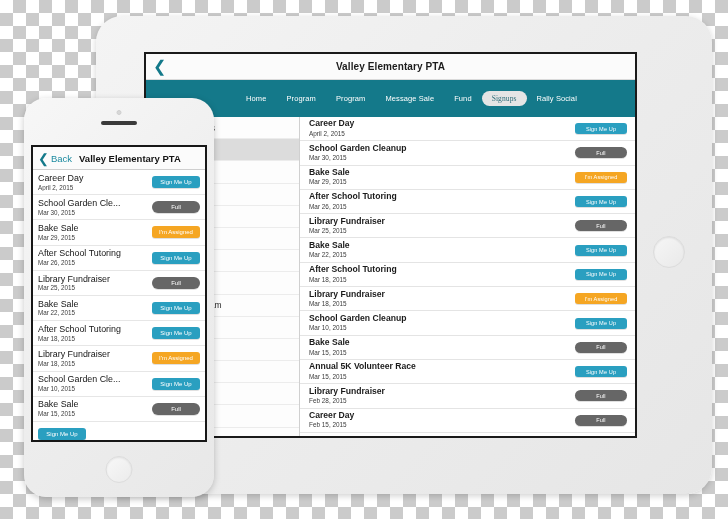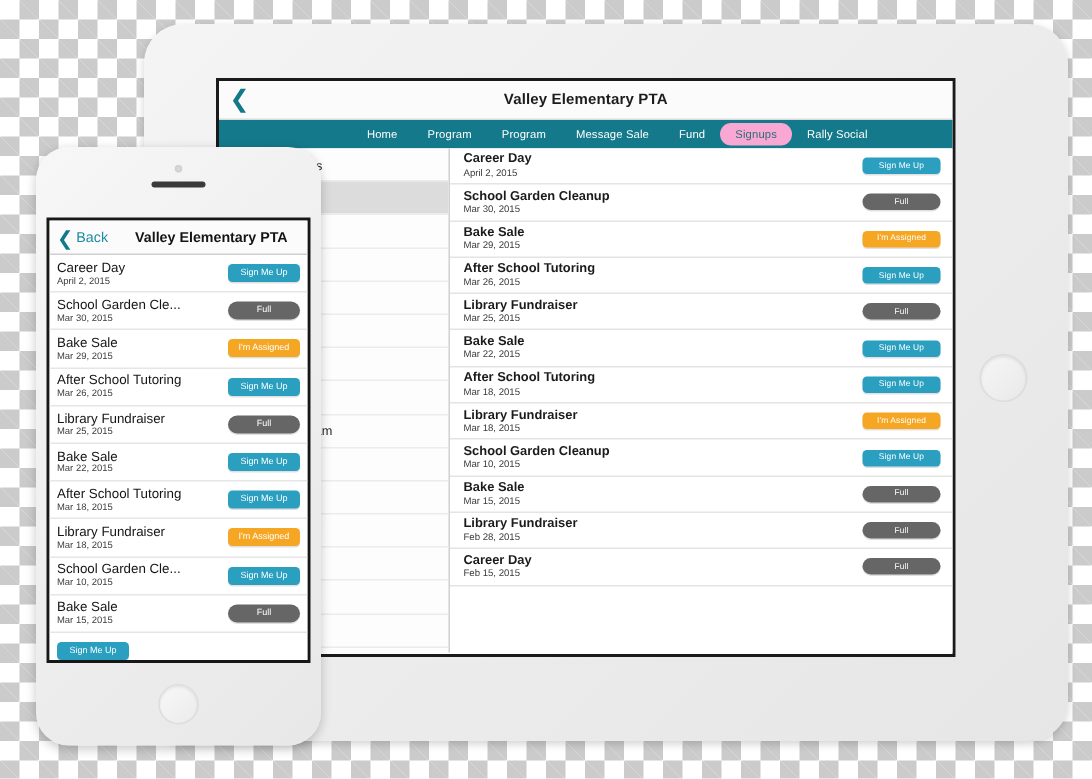--- a/index.html
+++ b/index.html
@@ -76,40 +76,41 @@
     width: 100%;
     text-align: center;
     font-size: 10px;
     font-weight: bold;
     color: #1c1c1c;
     letter-spacing: 0.1px;
   }
 
   
   .t-nav {
-    height: 19px;
+    height: 37px;
     background: #14798a;
     display: flex;
     align-items: center;
     justify-content: center;
     gap: 0px;
     padding-left: 42px;
   }
   .t-nav-item {
     color: #ffffff;
     font-size: 7.5px;
     padding: 3px 10px;
     border-radius: 9px;
     white-space: nowrap;
     letter-spacing: 0.1px;
   }
   .t-nav-item.active {
-    background: #f9a8d4;
+    background: #e5e5e5;
     color: #2e6d79;
     font-weight: normal;
+    font-family: Liberation Serif, serif;
   }
 
   
   .t-body {
     display: flex;
     height: 336px;
     background: #ffffff;
   }
   .t-sidebar {
     width: 153px;
@@ -246,21 +247,21 @@
   .p-chev {
     color: #13798a;
     font-size: 13px;
     line-height: 1;
     font-weight: 300;
     margin-right: 2px;
   }
   .p-back {
     color: #1d8ba0;
     font-size: 9.5px;
-    margin-right: 18px;
+    margin-right: 7px;
   }
   .p-title {
     font-size: 9.5px;
     font-weight: bold;
     color: #141414;
   }
   .p-list { background: #ffffff; }
   .p-row {
     height: 25.2px;
     border-bottom: 1px solid #e6e6e6;
@@ -406,20 +407,27 @@
           </div>
           <div class="t-row">
             <div class="t-row-texts">
               <div class="t-row-title">Bake Sale</div>
               <div class="t-row-date">Mar 15, 2015</div>
             </div>
             <div class="pill full">Full</div>
           </div>
           <div class="t-row">
             <div class="t-row-texts">
+              <div class="t-row-title">Annual 5K Volunteer Race</div>
+              <div class="t-row-date">Mar 15, 2015</div>
+            </div>
+            <div class="pill signup">Sign Me Up</div>
+          </div>
+          <div class="t-row">
+            <div class="t-row-texts">
               <div class="t-row-title">Library Fundraiser</div>
               <div class="t-row-date">Feb 28, 2015</div>
             </div>
             <div class="pill full">Full</div>
           </div>
           <div class="t-row">
             <div class="t-row-texts">
               <div class="t-row-title">Career Day</div>
               <div class="t-row-date">Feb 15, 2015</div>
             </div>

